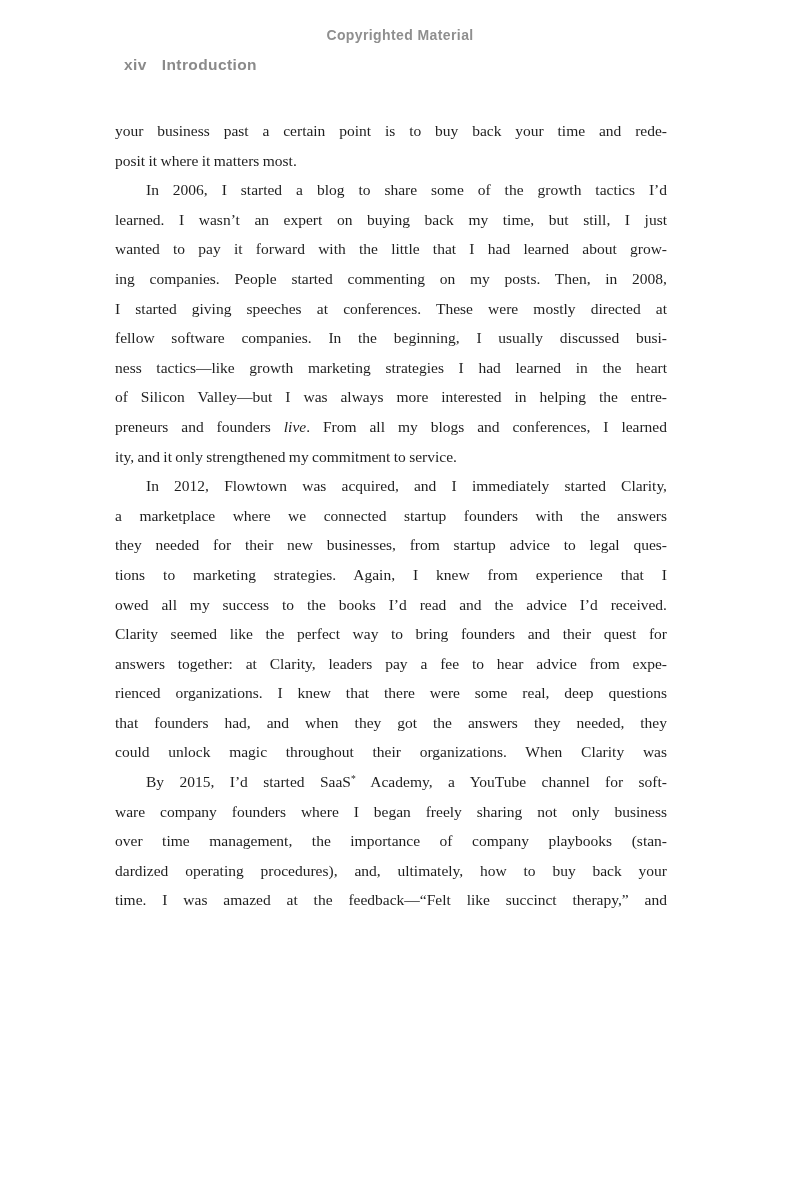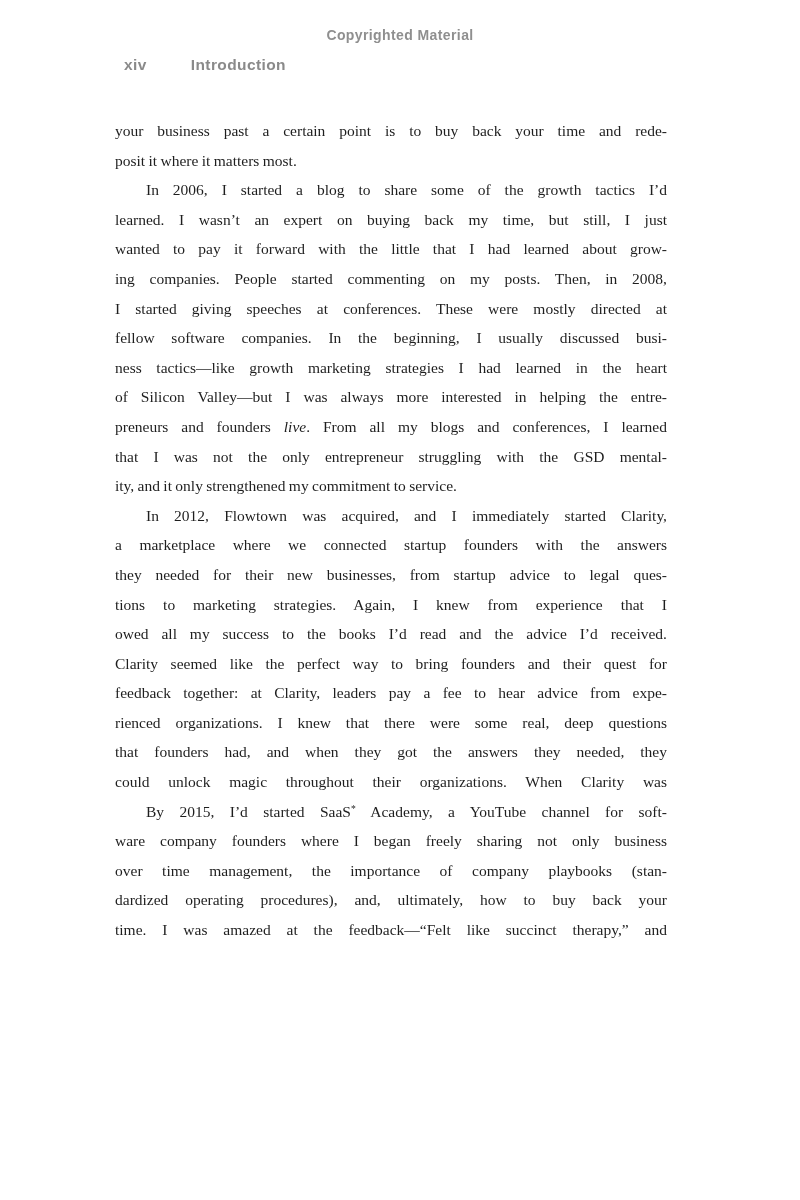--- a/index.html
+++ b/index.html
@@ -37,21 +37,21 @@
     top: 56px;
     left: 124px;
     display: flex;
     align-items: baseline;
     font-family: "Liberation Sans", "DejaVu Sans", sans-serif;
     font-weight: 600;
     font-size: 15.5px;
     letter-spacing: 0.4px;
     color: #8a8a8a;
   }
-  .running-head .folio { margin-right: 44px; }
+  .running-head .folio { margin-right: 15px; }
 
   
   .body-text {
     position: absolute;
     top: 116px;
     left: 115px;
     width: 552px;
     font-size: 15.5px;
     line-height: 29.6px;
     color: #1e1e1e;
@@ -119,31 +119,30 @@
       <div class="para indent">
         <div class="line"><span>In 2006, I started a blog to share some of the growth tactics I’d</span></div>
         <div class="line"><span>learned. I wasn’t an expert on buying back my time, but still, I just</span></div>
         <div class="line"><span>wanted to pay it forward with the little that I had learned about grow-</span></div>
         <div class="line"><span>ing companies. People started commenting on my posts. Then, in 2008,</span></div>
         <div class="line"><span>I started giving speeches at conferences. These were mostly directed at</span></div>
         <div class="line"><span>fellow software companies. In the beginning, I usually discussed busi-</span></div>
         <div class="line"><span>ness tactics—like growth marketing strategies I had learned in the heart</span></div>
         <div class="line"><span>of Silicon Valley—but I was always more interested in helping the entre-</span></div>
         <div class="line"><span>preneurs and founders </span><em>live</em><span>. From all my blogs and conferences, I learned</span></div>
-        <div class="line"><span>that I was not the only entrepreneur struggling with the GSD mental-</span></div>
         <div class="line last"><span>ity, and it only strengthened my commitment to service.</span></div>
       </div>
       <div class="para indent">
         <div class="line"><span>In 2012, Flowtown was acquired, and I immediately started Clarity,</span></div>
         <div class="line"><span>a marketplace where we connected startup founders with the answers</span></div>
         <div class="line"><span>they needed for their new businesses, from startup advice to legal ques-</span></div>
         <div class="line"><span>tions to marketing strategies. Again, I knew from experience that I</span></div>
         <div class="line"><span>owed all my success to the books I’d read and the advice I’d received.</span></div>
         <div class="line"><span>Clarity seemed like the perfect way to bring founders and their quest for</span></div>
-        <div class="line"><span>feedback together: at Clarity, leaders pay a fee to hear advice from expe-</span></div>
+        <div class="line"><span>answers together: at Clarity, leaders pay a fee to hear advice from expe-</span></div>
         <div class="line"><span>rienced organizations. I knew that there were some real, deep questions</span></div>
         <div class="line"><span>that founders had, and when they got the answers they needed, they</span></div>
         <div class="line"><span>could unlock magic throughout their organizations. When Clarity was</span></div>
       </div>
       <div class="para indent">
         <div class="line"><span>By 2015, I’d started SaaS</span><sup>*</sup><span> Academy, a YouTube channel for soft-</span></div>
         <div class="line"><span>ware company founders where I began freely sharing not only business</span></div>
         <div class="line"><span>over time management, the importance of company playbooks (stan-</span></div>
         <div class="line"><span>dardized operating procedures), and, ultimately, how to buy back your</span></div>
         <div class="line"><span>time. I was amazed at the feedback—“Felt like succinct therapy,” and</span></div>

